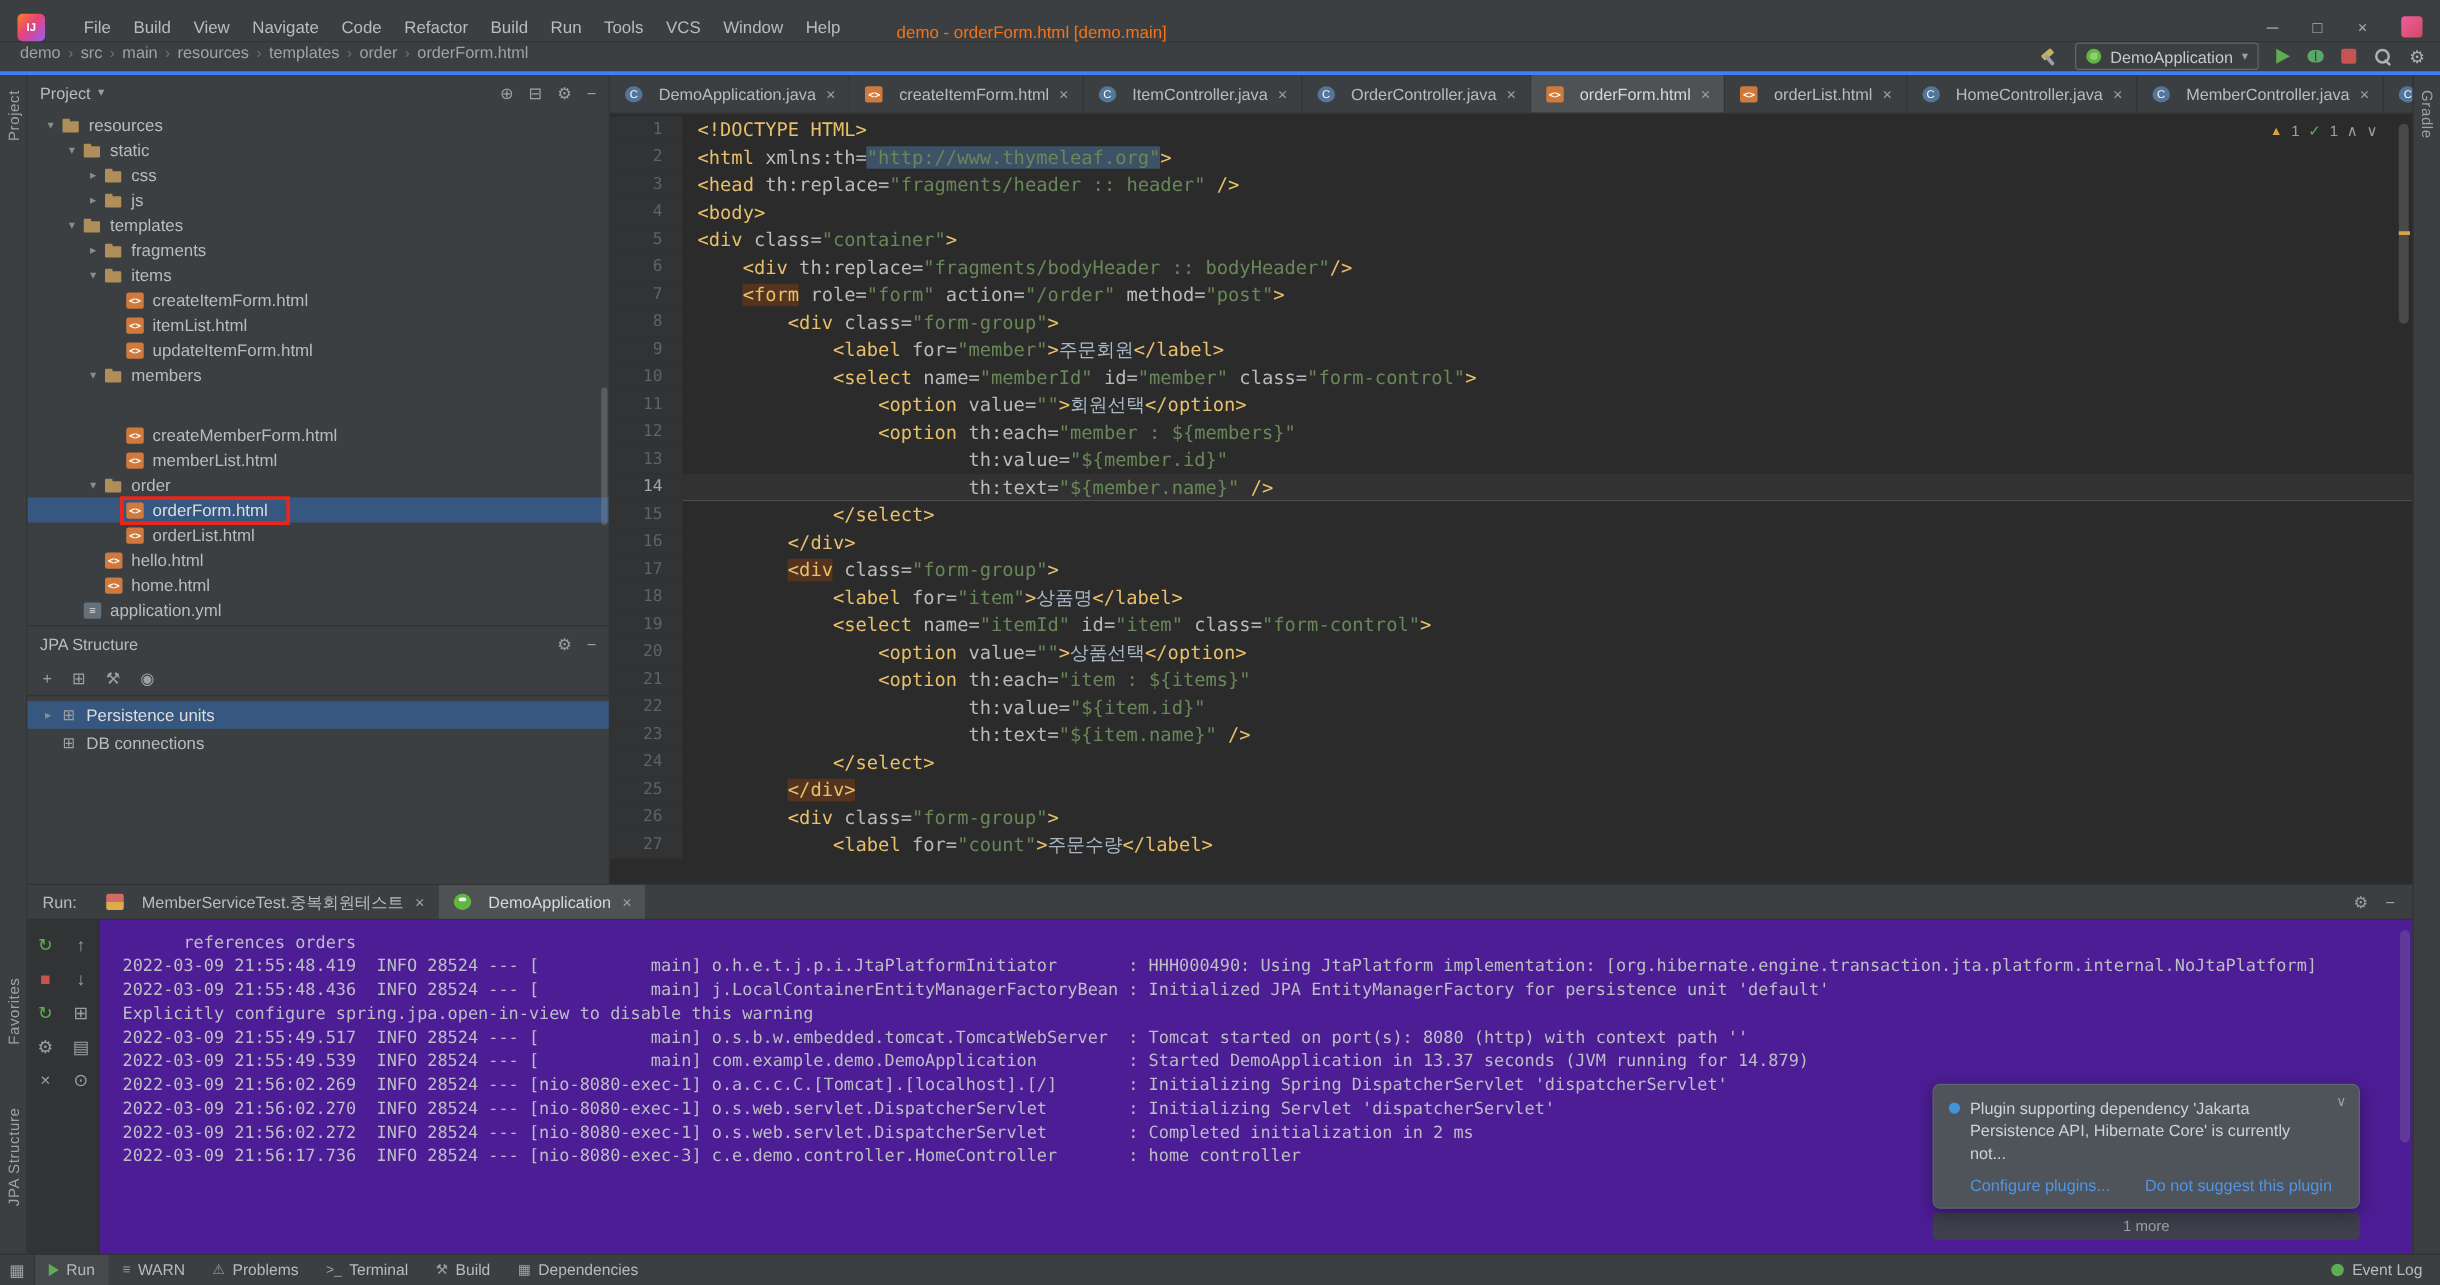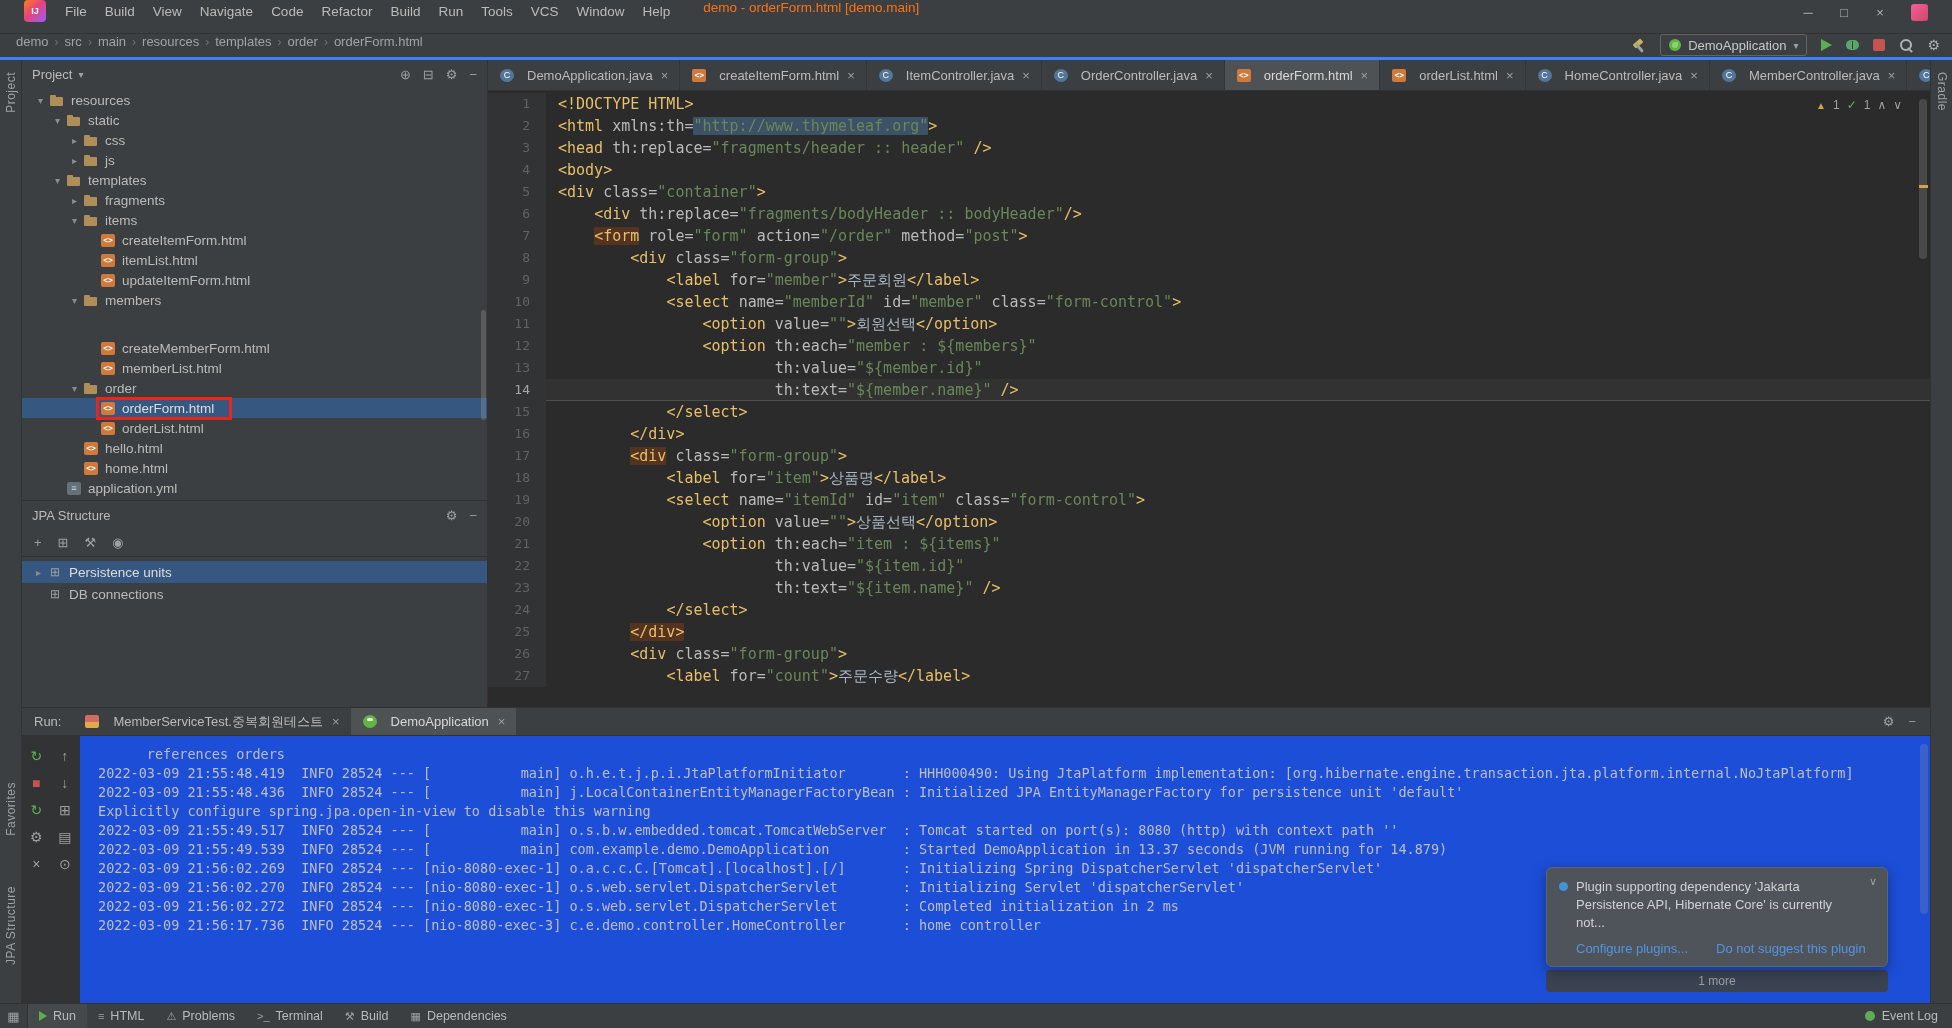--- a/index.html
+++ b/index.html
@@ -1,21 +1,21 @@
 <!DOCTYPE html>
 <html><head>
 <meta charset="utf-8">
 <style>
   *{box-sizing:border-box;margin:0;padding:0}
   html,body{width:1952px;height:1028px;overflow:hidden;background:#2b2b2b}
   body{font-family:"Liberation Sans",sans-serif}
   .app{position:relative;width:1952px;height:1028px;display:flex;flex-direction:column;background:#3c3f41;color:#bbb}
 
   
-  .menubar{height:34px;flex:none;display:flex;align-items:flex-start;gap:2px;padding:0 24px;background:#3c3f41;border-bottom:1px solid #323232}
+  .menubar{height:34px;flex:none;display:flex;align-items:flex-end;gap:14px;padding:0 14px;background:#3c3f41;border-bottom:1px solid #323232}
   .logo{width:22px;height:22px;border-radius:4px;background:linear-gradient(135deg,#fc801d,#e4447b 45%,#9a5df5);display:flex;align-items:center;justify-content:center;font-size:9px;font-weight:bold;color:#fff;margin-right:8px;flex:none}
   .menus{display:flex}
   .menu-item{padding:4px 9px;font-size:13.5px;color:#bbb;border-radius:3px}
   .win-title{margin-left:22px;color:#f97316;font-size:13.5px;white-space:nowrap}
   .win-controls{margin-left:auto;display:flex;align-items:center;gap:6px}
   .win-btn{width:30px;height:24px;display:flex;align-items:center;justify-content:center;color:#b0b0b0;font-size:13px}
   .corner-chip{width:17px;height:17px;border-radius:3px;background:linear-gradient(135deg,#ef5e9a,#d04a67);margin-left:10px}
 
   
   .toolbar-row{height:26px;flex:none;display:flex;align-items:flex-start;background:#3c3f41;border-bottom:3px solid #3b82f6;padding:0 12px;font-size:13px}
@@ -99,21 +99,21 @@
   .tk-taghl{color:#e8bf6a;background:#54341f;border-radius:1px}
   .tk-strhl{color:#6a8759;background:#3d5266;border-radius:1px}
   .inspections{position:absolute;top:38px;right:28px;display:flex;align-items:center;gap:7px;font-size:12px;color:#9da0a3;z-index:5}
   .insp-warn{color:#d9a343;font-size:10px}
   .insp-ok{color:#5fad65;font-size:12px}
   .ed-scrollbar{position:absolute;top:33px;right:0;bottom:0;width:14px}
   .ed-thumb{position:absolute;top:6px;left:3px;width:8px;height:160px;background:rgba(164,164,164,.25);border-radius:4px}
   .ed-mark{position:absolute;right:2px;top:92px;width:9px;height:3px;background:#d9a343}
 
   
-  .run-panel{height:296px;flex:none;display:flex;flex-direction:column;background:#1d4ed8;border-top:1px solid #323232}
+  .run-panel{height:296px;flex:none;display:flex;flex-direction:column;background:#4c1d95;border-top:1px solid #323232}
   .run-header{height:28px;flex:none;background:#3c3f41;border-bottom:1px solid #323232;display:flex;align-items:stretch;font-size:13px}
   .run-label{display:flex;align-items:center;padding:0 12px;color:#bbb}
   .rtab{display:flex;align-items:center;gap:7px;padding:0 11px;color:#bbb;white-space:nowrap}
   .rtab.active{background:#4e5254;color:#d8d8d8}
   .rh-icons{margin-left:auto;display:flex;align-items:center;gap:14px;padding-right:14px;color:#9da0a3}
   .run-body{flex:1;display:flex;min-height:0}
   .run-toolbar{width:58px;flex:none;background:#313335;border-right:1px solid #323232;display:grid;grid-template-columns:1fr 1fr;grid-auto-rows:27px;justify-items:center;align-items:center;padding-top:6px;color:#9da0a3;font-size:14px}
   .rt-ic{cursor:default}
   .rt-green{color:#5fad53}
   .rt-red{color:#c75450}
@@ -591,21 +591,21 @@
 
   <div class="statusbar">
     <span class="sb-grid">▦</span>
     <div id="sb-items" style="display:flex;height:100%">
         <div class="sb-item active">
           <span class="sb-ic sb-ic-play"></span>
           <span>Run</span>
         </div>
         <div class="sb-item">
           <span class="sb-ic sb-ic-todo">≡</span>
-          <span>HTML</span>
+          <span>WARN</span>
         </div>
         <div class="sb-item">
           <span class="sb-ic sb-ic-problems">⚠</span>
           <span>Problems</span>
         </div>
         <div class="sb-item">
           <span class="sb-ic sb-ic-terminal">&gt;_</span>
           <span>Terminal</span>
         </div>
         <div class="sb-item">

